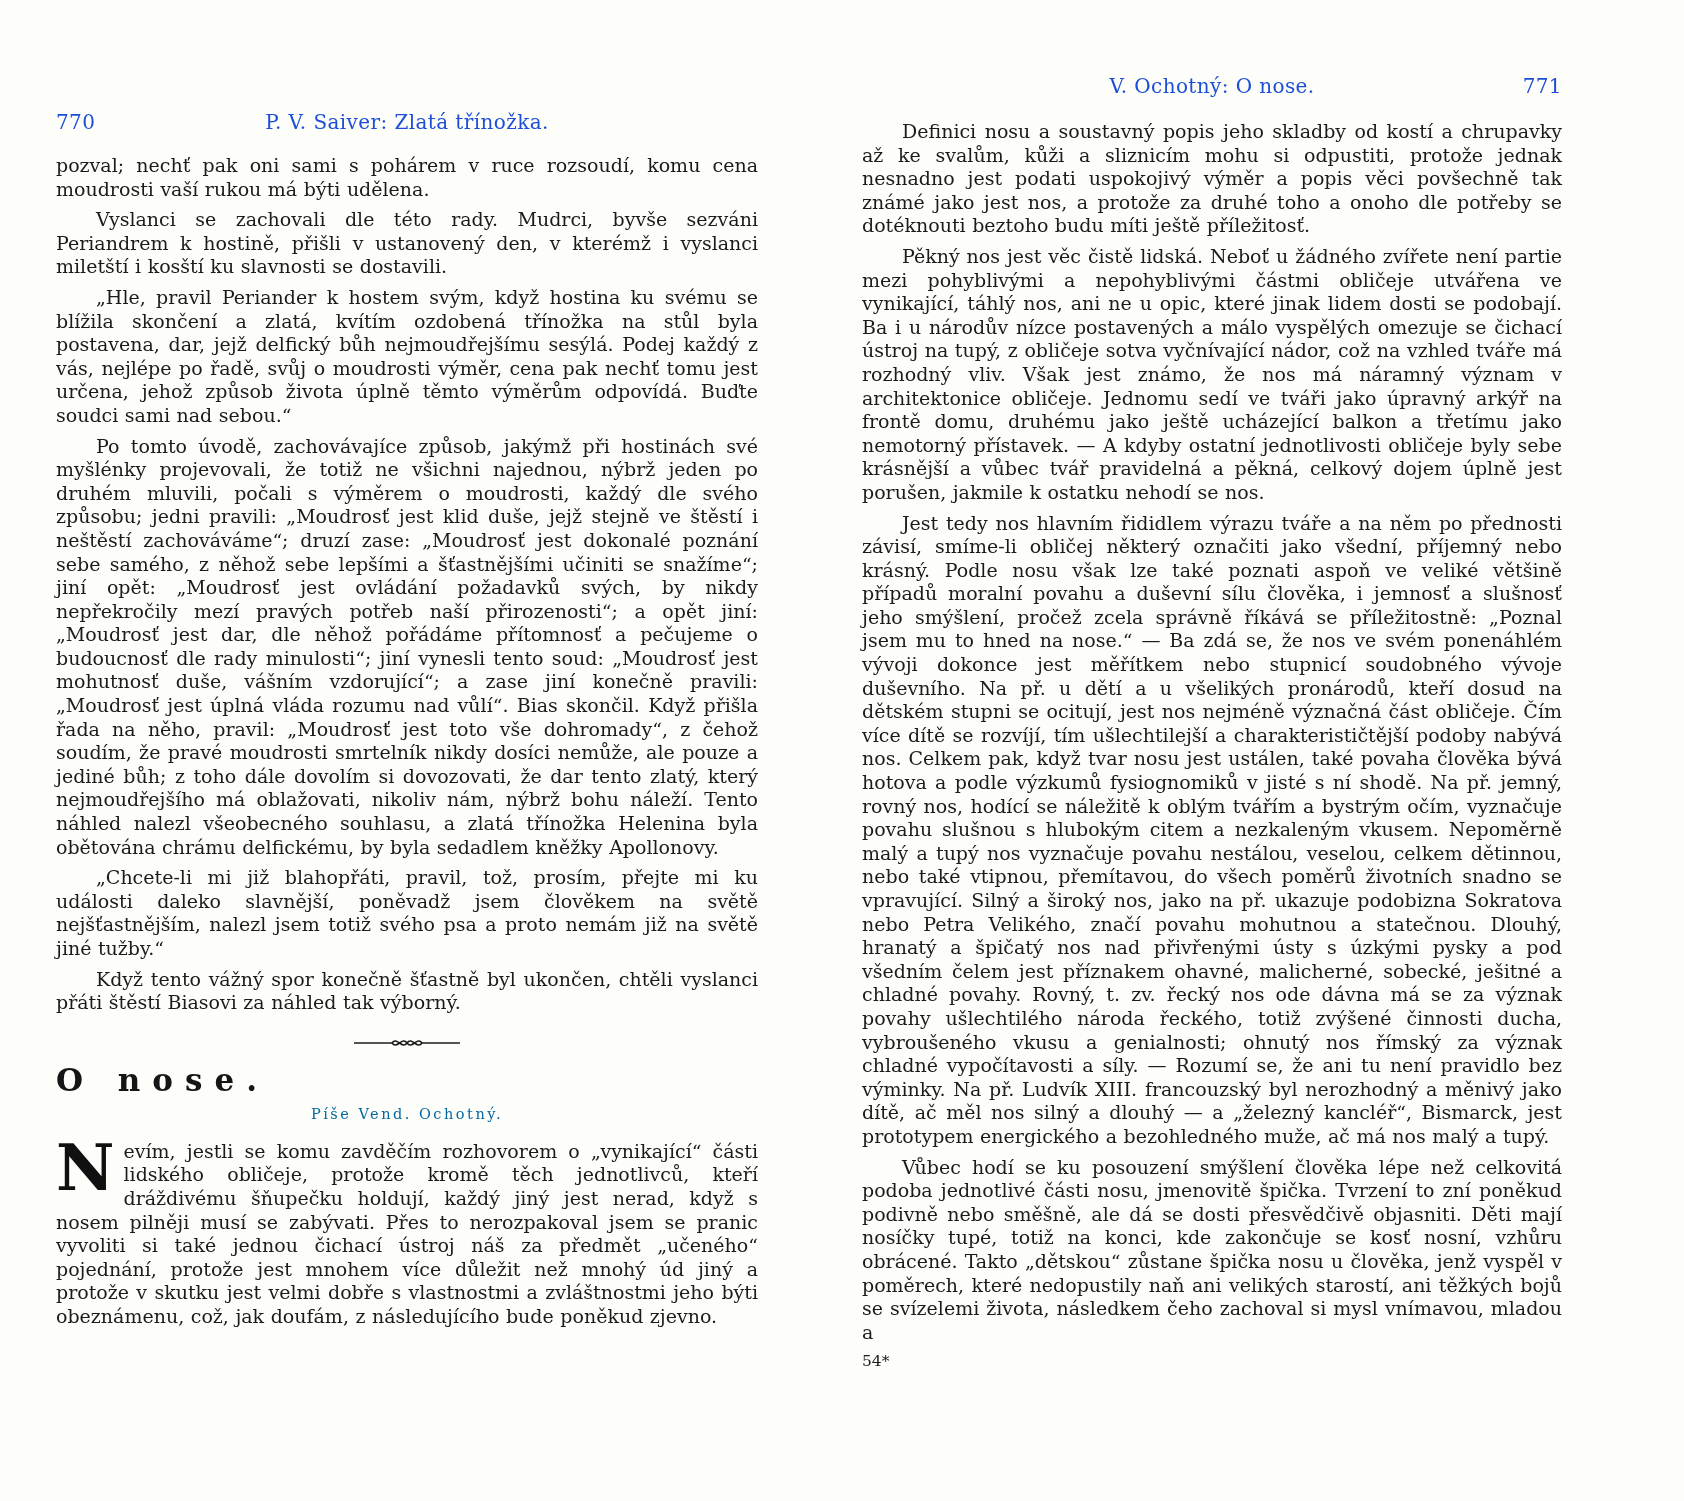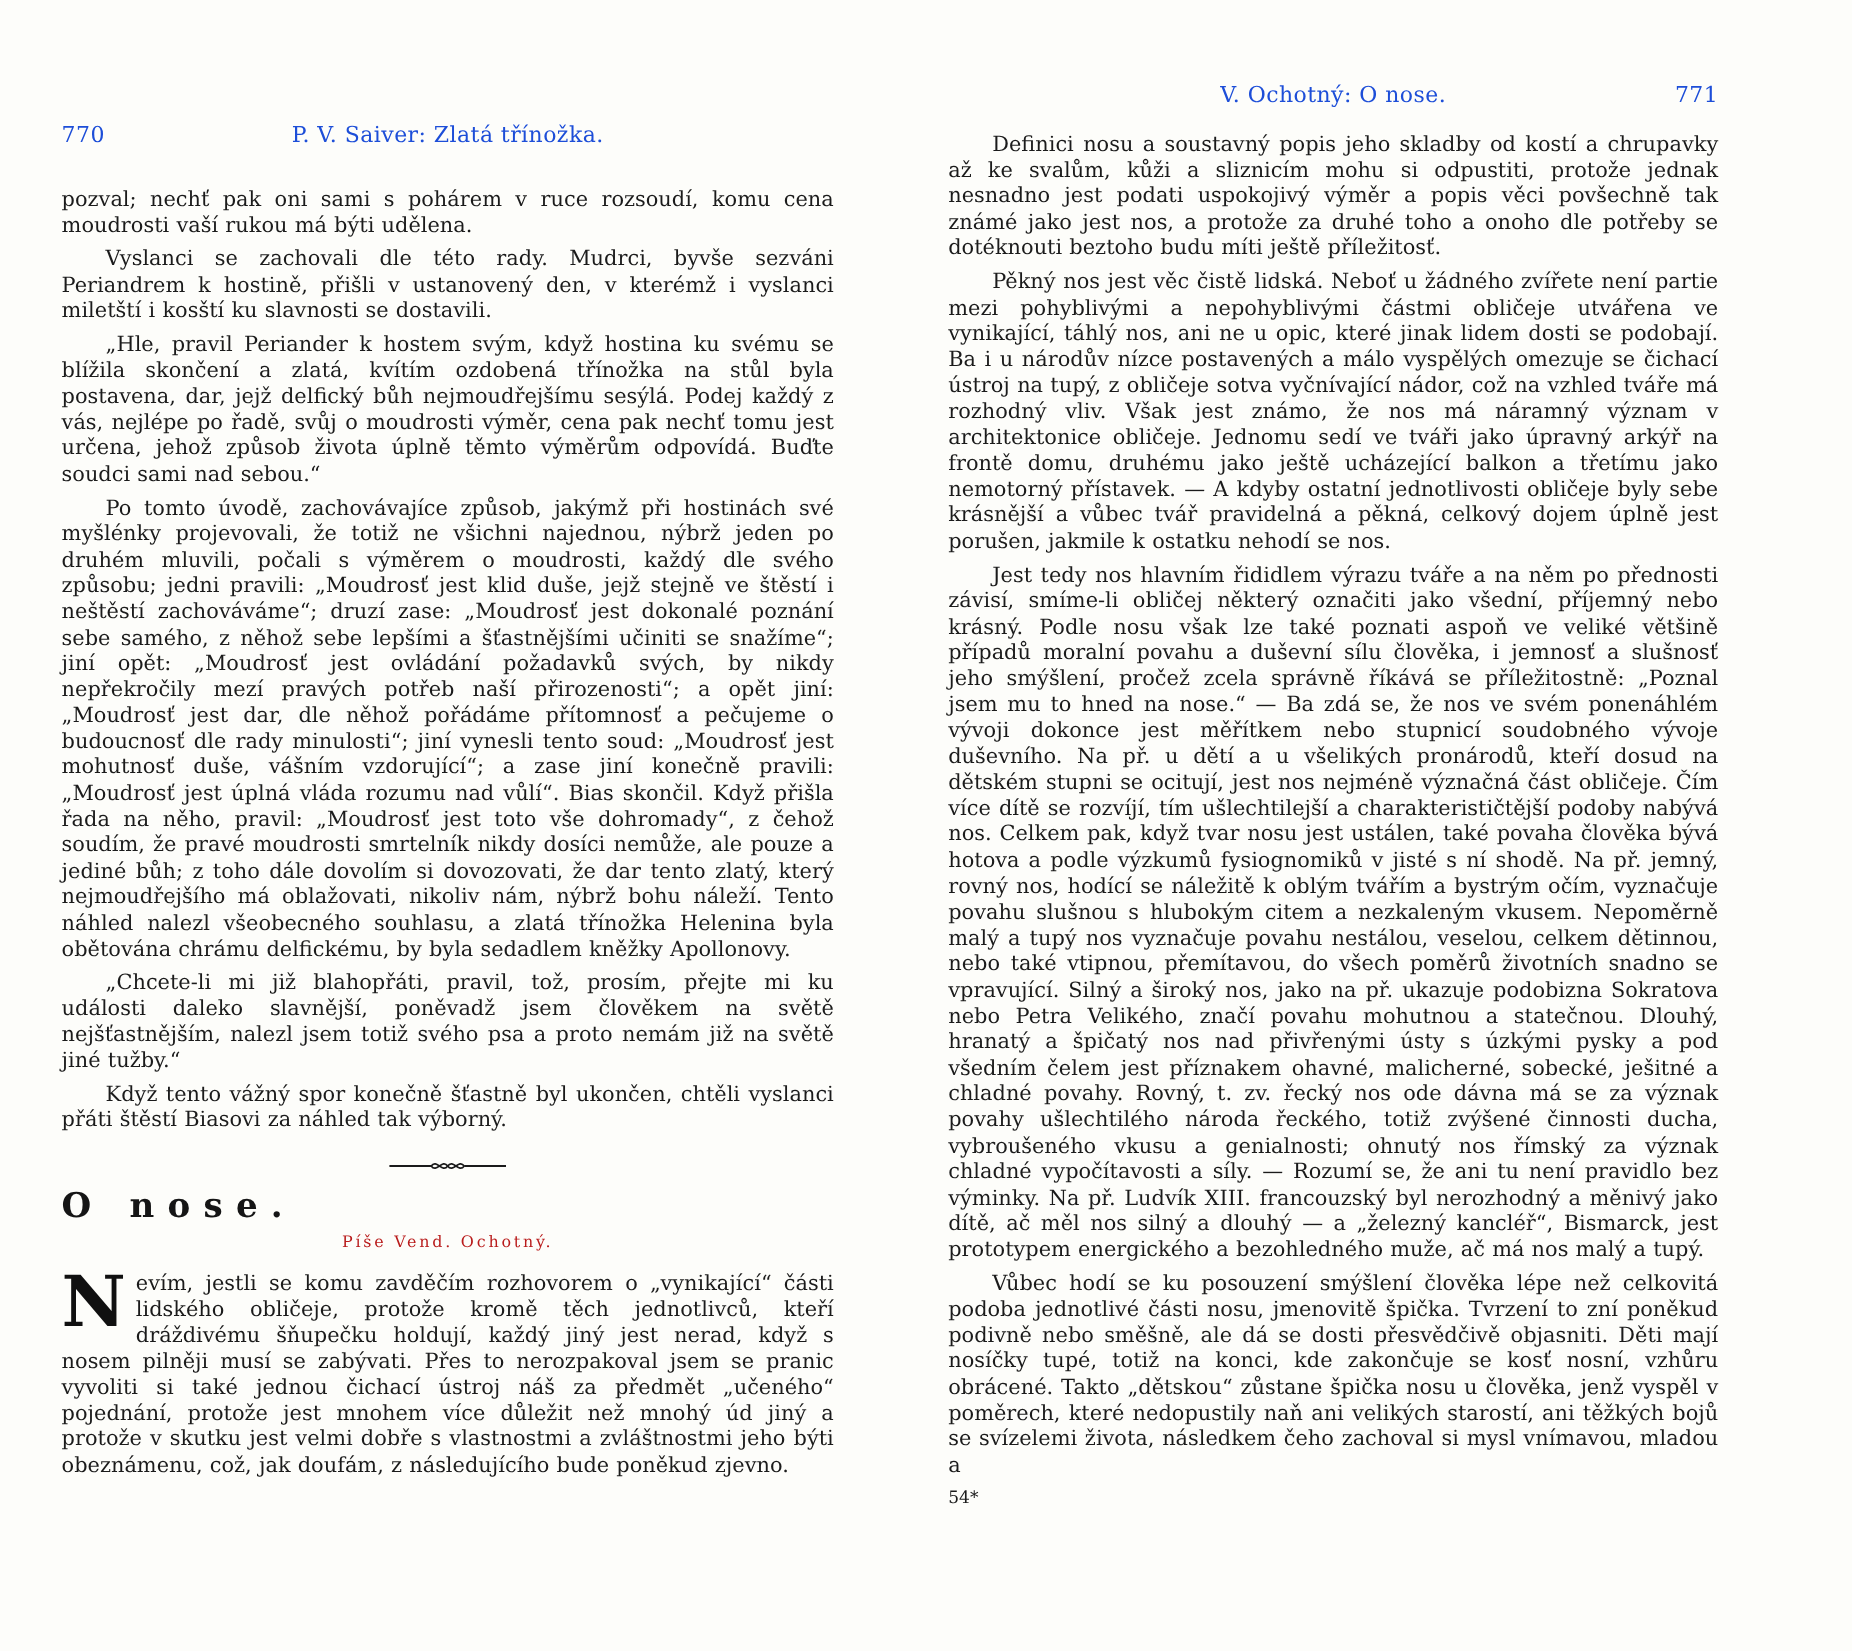--- a/index.html
+++ b/index.html
@@ -17,21 +17,21 @@
   .page { box-sizing: border-box; }
   .page-left  { width: 842px; padding: 110px 84px 0 56px; }
   .page-right { width: 842px; padding: 74px 122px 0 20px; }
 
   .page-header {
     position: relative;
     font-size: 20px;
     letter-spacing: 0.4px;
     color: #1d4ed8;
   }
-  .page-left .page-header  { margin-bottom: 36px; }
+  .page-left .page-header  { margin-bottom: 20px; }
   .page-right .page-header { margin-bottom: 22px; }
   .page-header .running { display: block; text-align: center; }
   .page-header .pagenum { position: absolute; top: 0; }
   .pagenum.pos-left  { left: 0; }
   .pagenum.pos-right { right: 0; }
 
   .body-text p {
     margin: 0 0 7px 0;
     text-indent: 40px;
     text-align: justify;
@@ -49,21 +49,21 @@
     font-weight: bold;
     letter-spacing: 12px;
     margin: 10px 0 8px 0;
     color: #151515;
   }
   .section-byline {
     text-align: center;
     font-size: 14.5px;
     letter-spacing: 2.5px;
     margin: 0 0 18px 0;
-    color: #b91c1c;
+    color: #0369a1;
   }
 
   .dropcap {
     float: left;
     font-size: 64px;
     line-height: 46px;
     padding: 5px 9px 0 0;
     font-weight: bold;
     color: #101010;
   }

